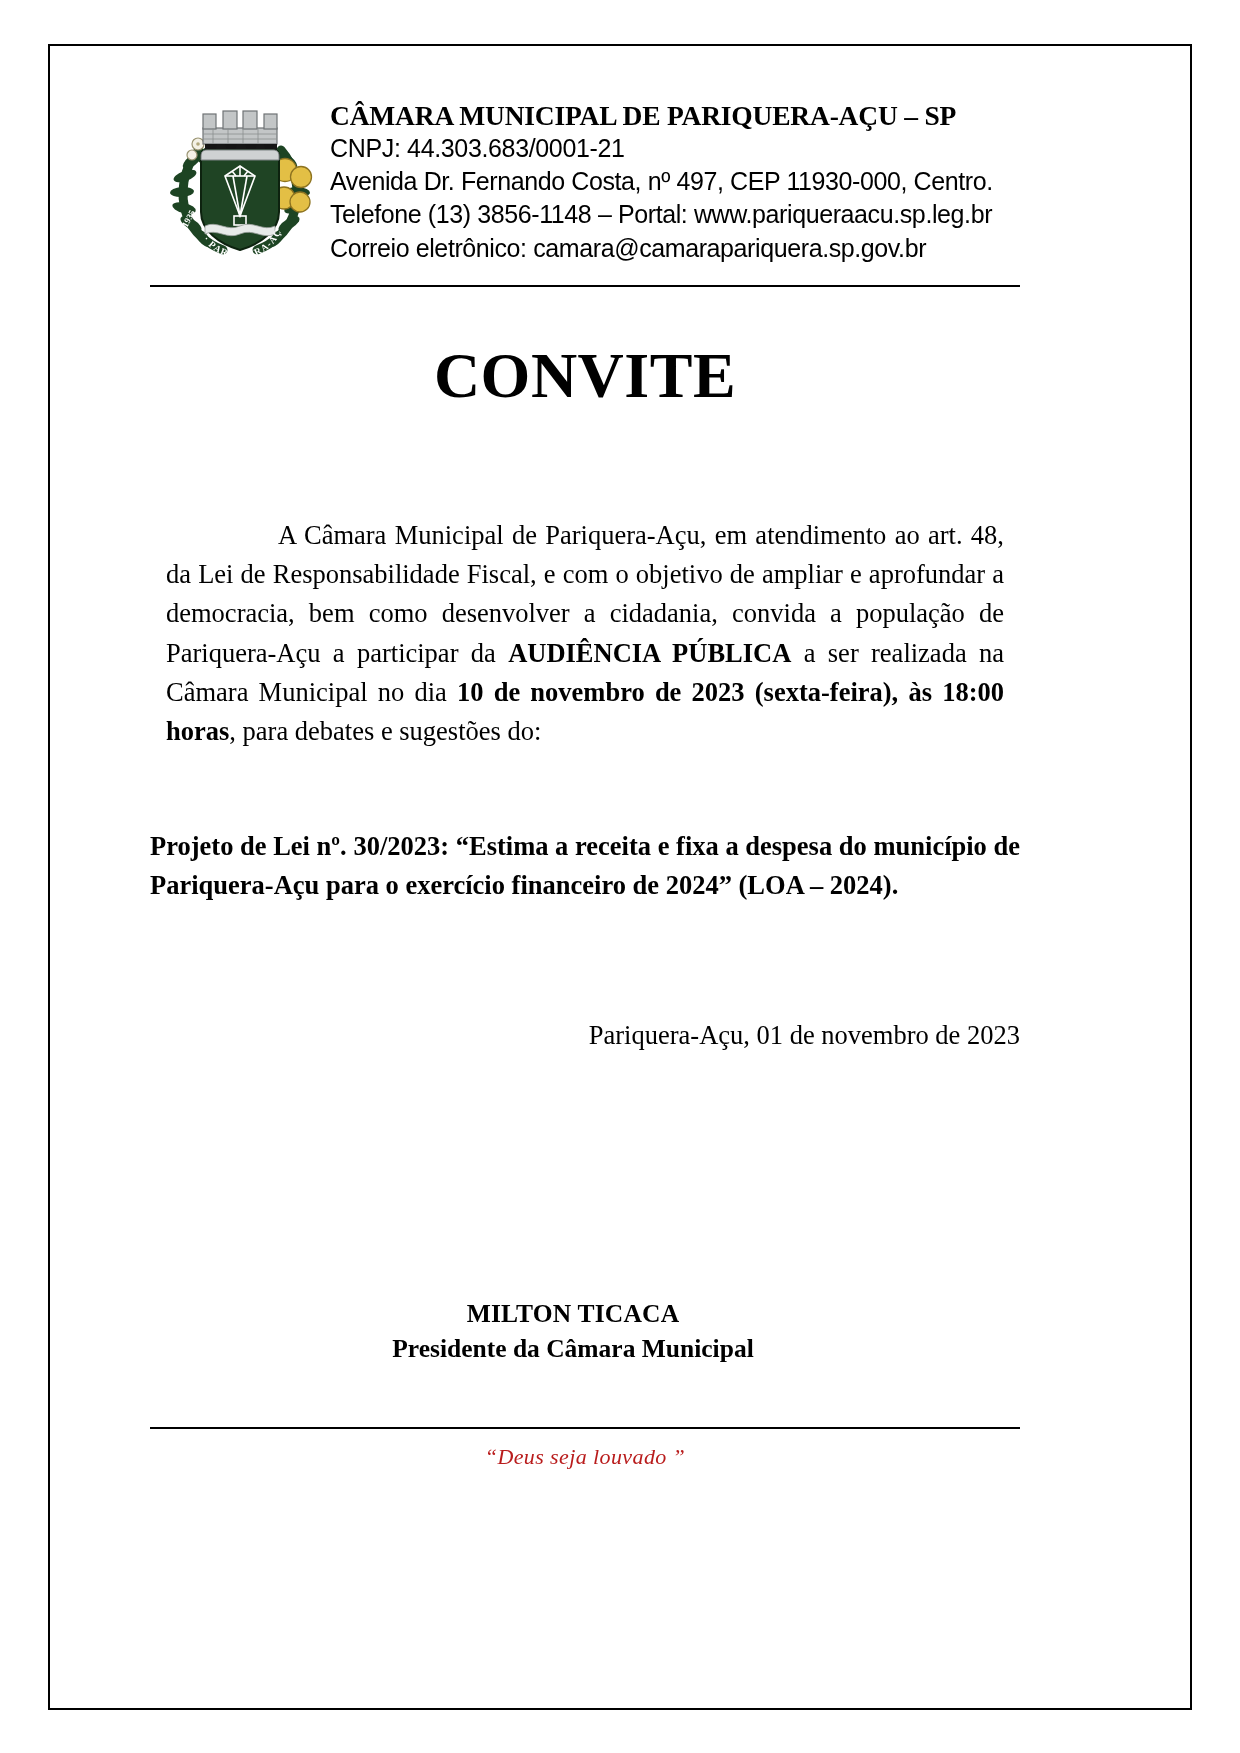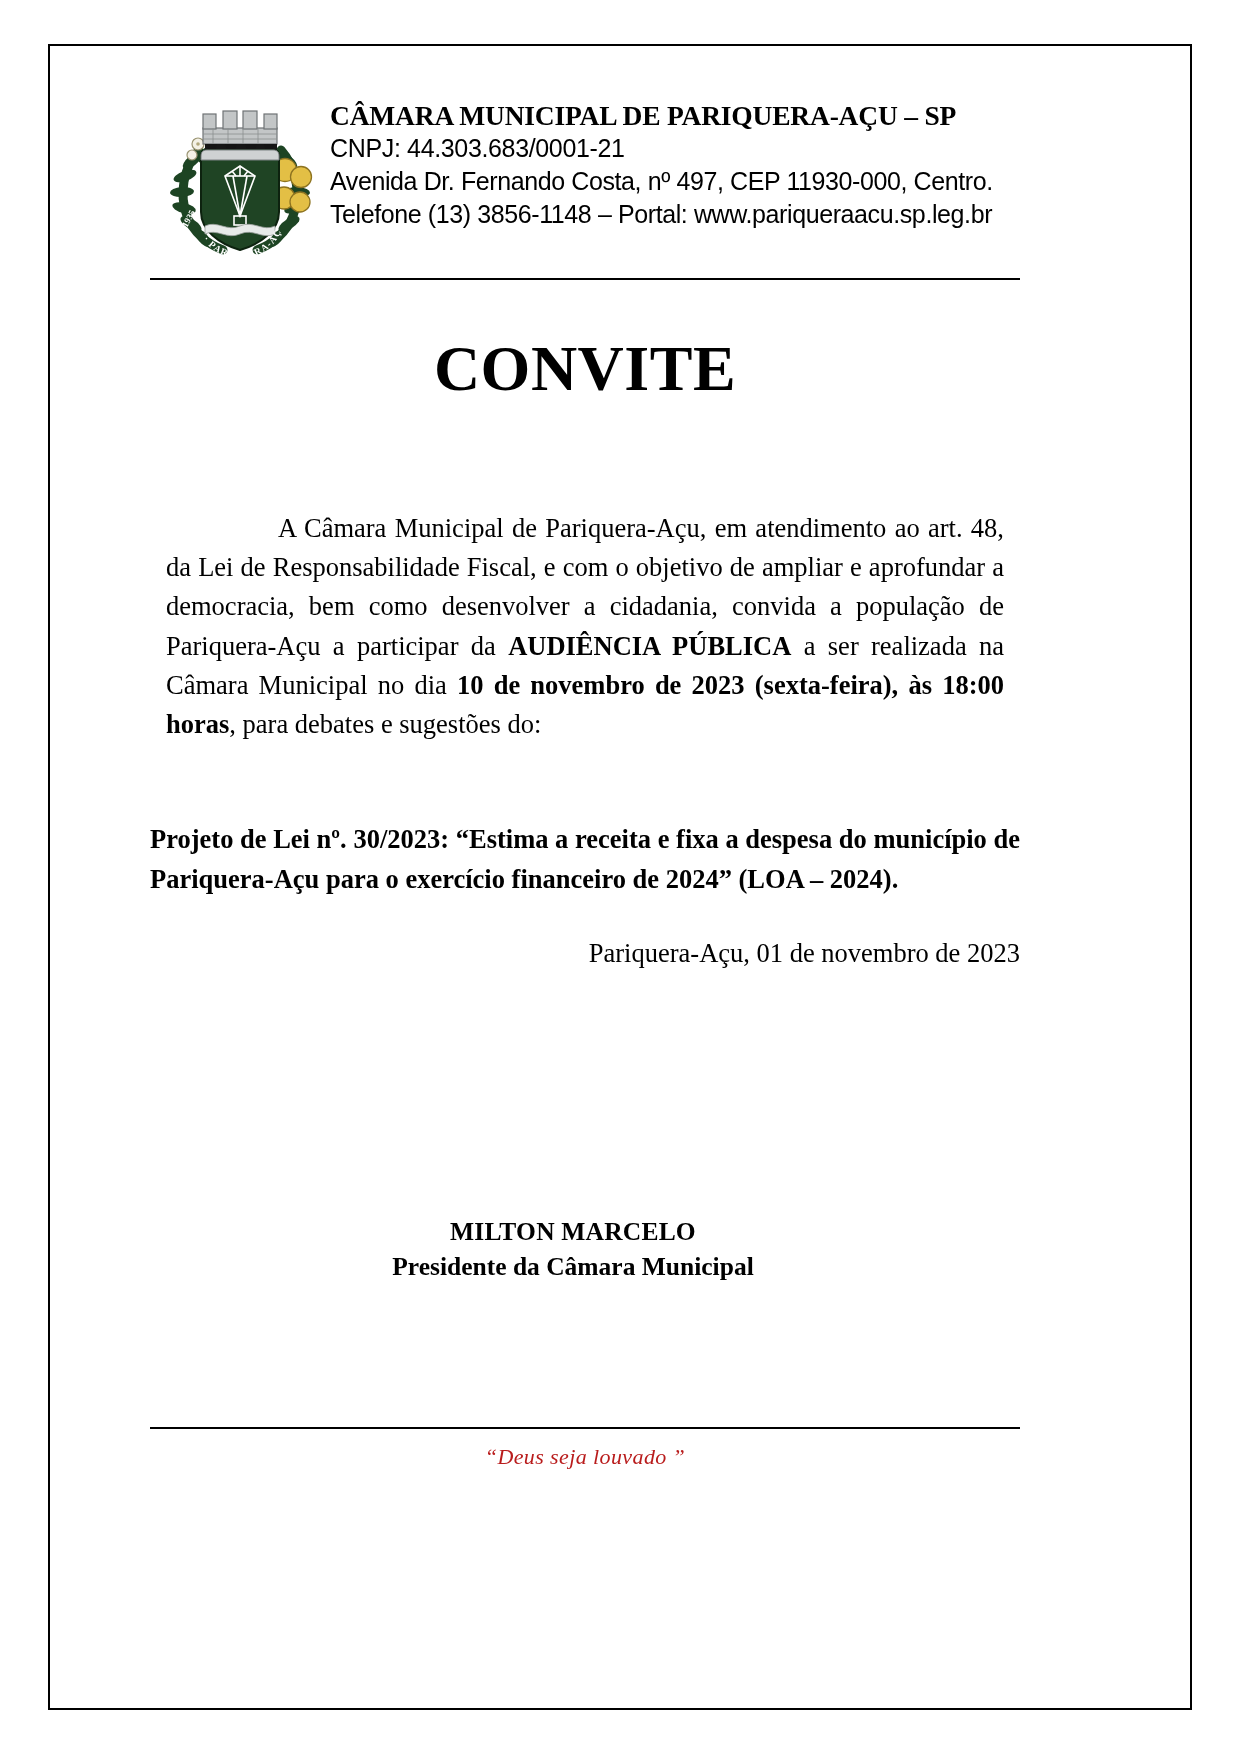--- a/index.html
+++ b/index.html
@@ -126,21 +126,21 @@
     line-height: 1.48;
     font-weight: bold;
     text-align: justify;
     text-justify: inter-word;
     text-indent: 0;
     margin-bottom: 0;
     width: 870px;
   }
 
   .place-date {
-    margin-top: 36px;
+    margin-top: 111px;
     text-align: right;
     font-family: "Liberation Serif", "DejaVu Serif", serif;
     font-size: 26.5px;
     line-height: 1.4;
   }
 
   
   .signatures {
     margin-top: 242px;
     display: flex;
@@ -295,38 +295,39 @@
             <textPath href="#mottoArc" startOffset="8%">· PARIQUERA-AÇU ·</textPath>
           </text>
         </svg>
       </div>
 
       <div class="letterhead-text">
         <div class="lh-title">CÂMARA MUNICIPAL DE PARIQUERA-AÇU – SP</div>
         <div class="lh-line">CNPJ: 44.303.683/0001-21</div>
         <div class="lh-line small-ind">Avenida Dr. Fernando Costa, nº 497, CEP 11930-000, Centro.</div>
         <div class="lh-line small-ind">Telefone (13) 3856-1148 – Portal: www.pariqueraacu.sp.leg.br</div>
+        <div class="lh-line small-ind">Correio eletrônico: camara@camarapariquera.sp.gov.br</div>
       </div>
     </div>
 
     <div class="header-rule"></div>
 
     <div class="doc-title">CONVITE</div>
 
     <div class="body-block">
 
       <p class="para"><span>A Câmara Municipal de Pariquera-Açu, em atendimento ao art. 48, da Lei de Responsabilidade Fiscal, e com o objetivo de ampliar e aprofundar a democracia, bem como desenvolver a cidadania, convida a população de Pariquera-Açu a participar da </span><b>AUDIÊNCIA PÚBLICA</b><span> a ser realizada na Câmara Municipal no dia </span><b>10 de novembro de 2023 (sexta-feira), às 18:00 horas</b><span>, para debates e sugestões do:</span></p>
 
       <p class="para-bill">Projeto de Lei nº. 30/2023: “Estima a receita e fixa a despesa do município de Pariquera-Açu para o exercício financeiro de 2024” (LOA – 2024).</p>
 
       <div class="place-date">Pariquera-Açu, 01 de novembro de 2023</div>
 
       <div class="signatures">
         <div class="sig sig-left">
-          <span class="sig-name">MILTON MARCELO</span>
+          <span class="sig-name">MILTON TICACA</span>
           <span class="sig-role">Presidente da Câmara Municipal</span>
         </div>
       </div>
 
     </div>
   </div>
 
   <div class="footer-rule"></div>
   <div class="footer-motto">“Deus seja louvado ”</div>
 

